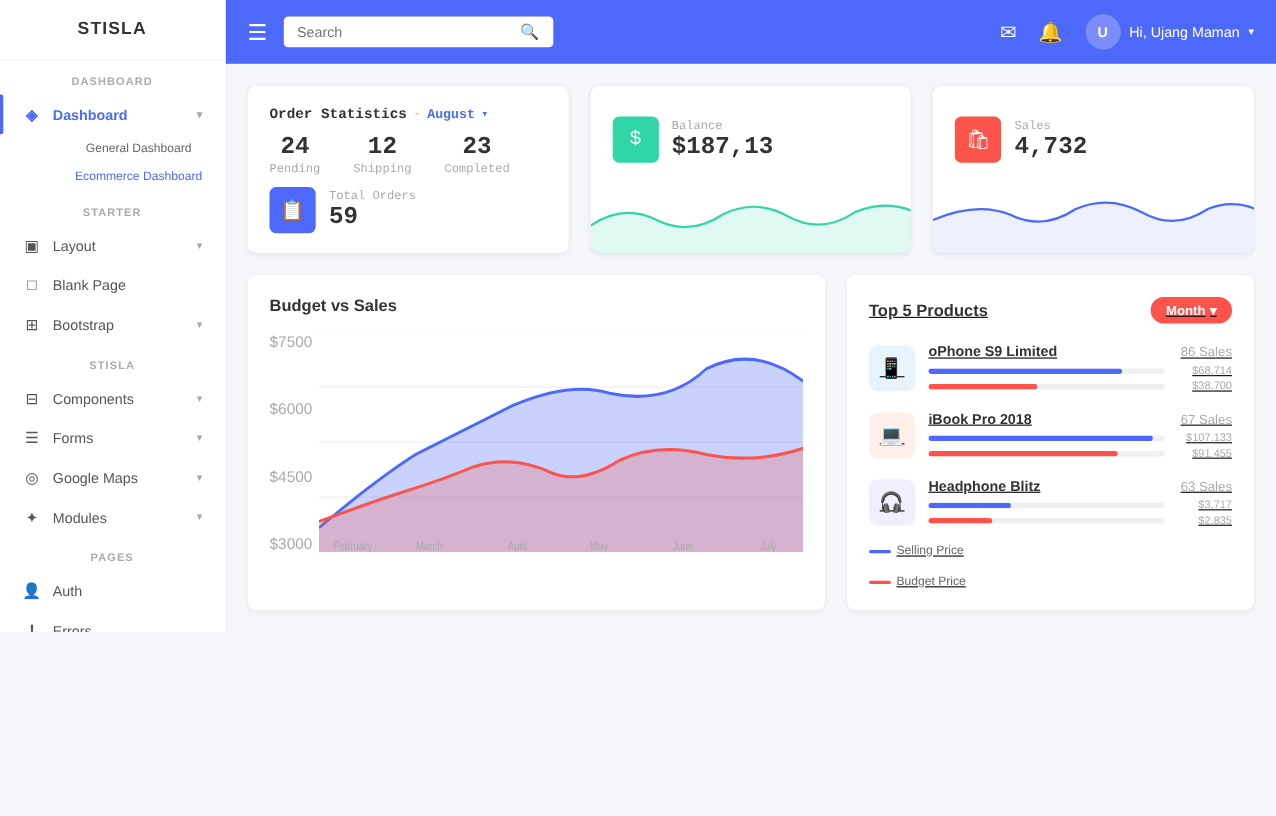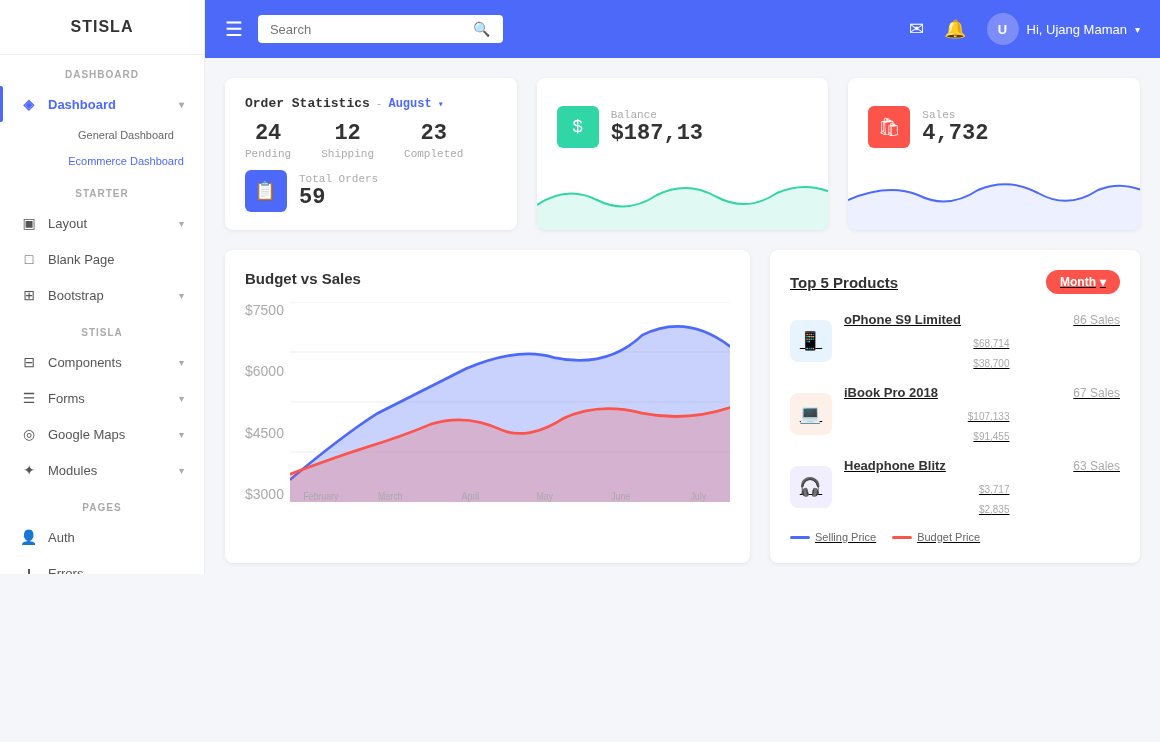--- a/index.html
+++ b/index.html
@@ -365,21 +365,20 @@
     }
     .product-bars {
       display: flex;
       flex-direction: column;
       gap: 3px;
     }
     .bar-row {
       display: flex;
       align-items: center;
       gap: 6px;
-      flex-direction: column;
     }
     .bar-track {
       flex: 1;
       height: 5px;
       background: #f0f0f0;
       border-radius: 3px;
       overflow: hidden;
     }
     .bar-fill {
       height: 100%;
@@ -390,21 +389,22 @@
     .bar-value {
       font-size: 10px;
       color: #aaa;
       min-width: 55px;
       text-align: right;
     }
     .legend {
       display: flex;
       gap: 16px;
       margin-top: 12px;
-      justify-content: flex-start;
+      justify-content: space-between;
+      flex-direction: column;
     }
     .legend-item {
       display: flex;
       align-items: center;
       gap: 5px;
       font-size: 11px;
       color: #666;
     }
     .legend-dot {
       width: 20px;

